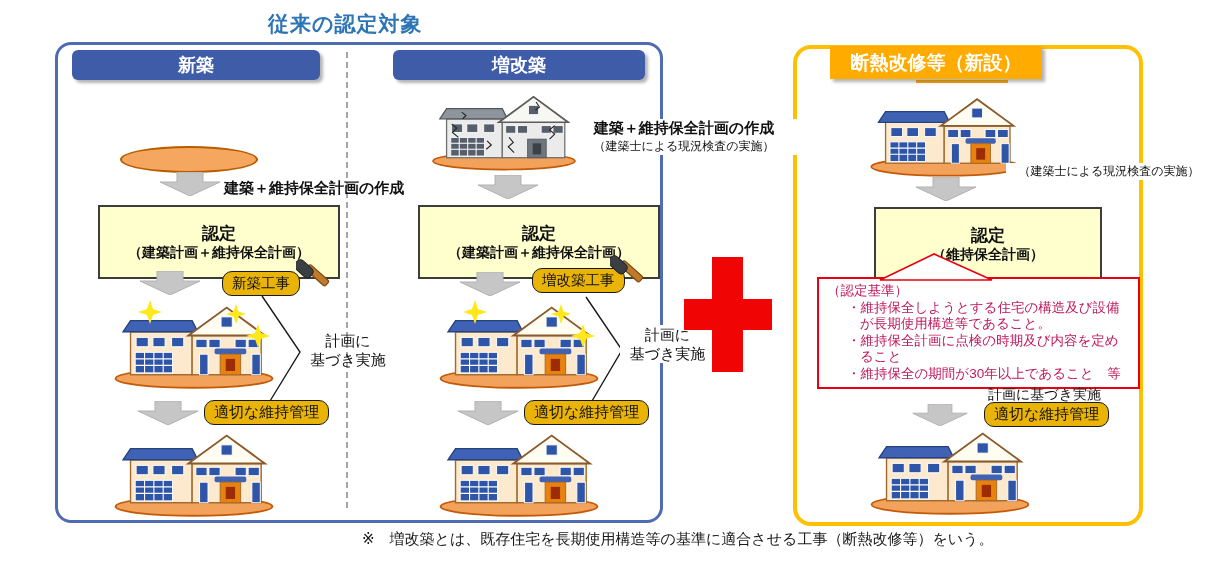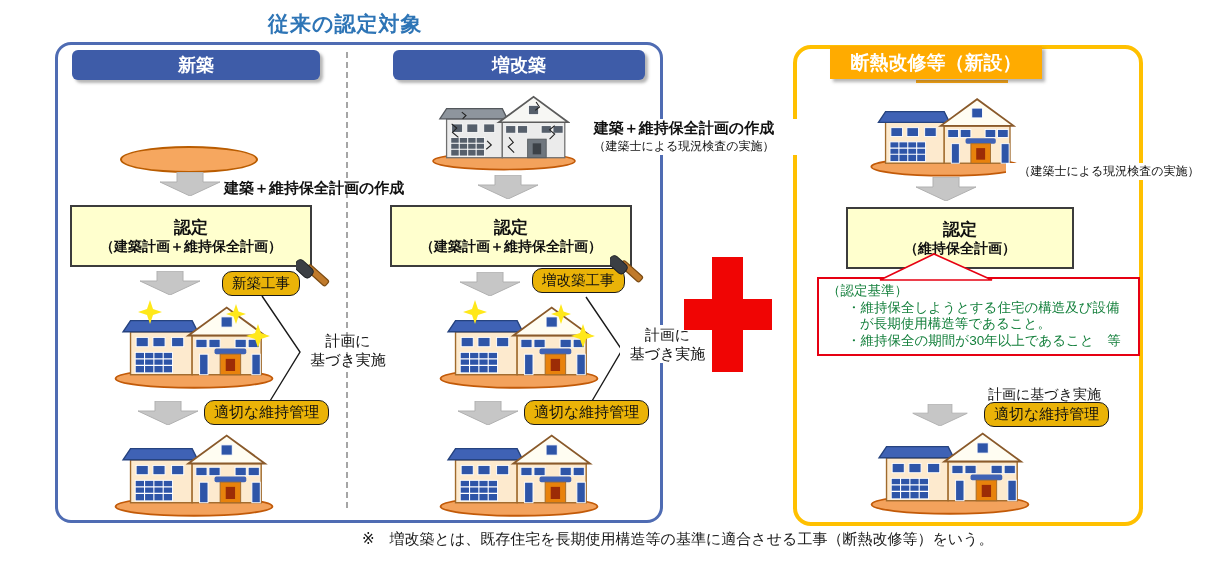--- a/index.html
+++ b/index.html
@@ -26,33 +26,33 @@
   
   .lot{left:120px;top:146px;width:134px;height:23px;background:#f6a75f;border:2px solid #b95c00;border-radius:50%;}
 
   
   .plan{font-size:15px;font-weight:bold;white-space:nowrap;}
   .plan-block{background:#fff;text-align:center;white-space:nowrap;}
   .plan-block .l1{font-size:15px;font-weight:bold;}
   .plan-block .l2{font-size:12px;}
 
   
-  .cert{background:#ffffce;border:2px solid #3c3c3c;text-align:center;padding:10px 0;}
+  .cert{background:#ffffce;border:2px solid #3c3c3c;text-align:center;padding:16px 0;margin-left:28px;}
   .cert .t{font-size:17px;font-weight:bold;line-height:21px;}
   .cert .s{font-size:14px;font-weight:bold;line-height:17px;}
 
   
   .pill{background:#eab308;border:1.6px solid #1a1a1a;border-radius:10px;font-size:14.5px;padding:2px 9px;white-space:nowrap;}
   .pill-big{font-size:15px;}
 
   .impl{font-size:15px;line-height:19px;text-align:center;white-space:pre-line;}
   .impl-one{font-size:14px;white-space:nowrap;}
 
   
-  .red-box{left:817px;top:277px;width:305px;border:2px solid #e60012;color:#15803d;font-size:13.5px;line-height:16.5px;padding:4px 6px 5px 8px;background:#fff;}
+  .red-box{left:817px;top:277px;width:305px;border:2px solid #e60012;color:#be185d;font-size:13.5px;line-height:16.5px;padding:4px 6px 5px 8px;background:#fff;}
   .red-item{padding-left:13px;text-indent:-13px;margin-left:20px;}
 
   .footnote{left:362px;top:530px;font-size:15px;color:#1a1a1a;white-space:nowrap;}
 
   svg{display:block;}
   .overlay{left:0;top:0;pointer-events:none;}
 </style>
 </head>
 <body>
 
@@ -225,20 +225,21 @@
   <div class="abs plan-block" style="left:1006px;top:163px;width:206px">
     <div class="l2">（建築士による現況検査の実施）</div>
   </div>
   <div class="abs cert" style="left:846px;top:207px;width:224px">
     <div class="t">認定</div>
     <div class="s">（維持保全計画）</div>
   </div>
   <div class="abs red-box">
     <div>（認定基準）</div>
     <div class="red-item">・維持保全しようとする住宅の構造及び設備が長期使用構造等であること。</div>
+    <div class="red-item">・維持保全計画に点検の時期及び内容を定めること</div>
     <div class="red-item">・維持保全の期間が30年以上であること　等</div>
   </div>
   <svg class="abs overlay" width="1216" height="564">
     <polygon points="880,280 934,254 992,280" fill="#ffffff" stroke="#e60012" stroke-width="1.6"></polygon>
   </svg>
   <div class="abs impl-one" style="left:988px;top:386px">計画に基づき実施</div>
   <svg class="abs" style="left:912px;top:404px" width="56" height="22" viewBox="0 0 60 24">
       <use href="#arrow"></use>
     </svg>
   <div class="abs pill pill-big" style="left:984px;top:402px">適切な維持管理</div>

